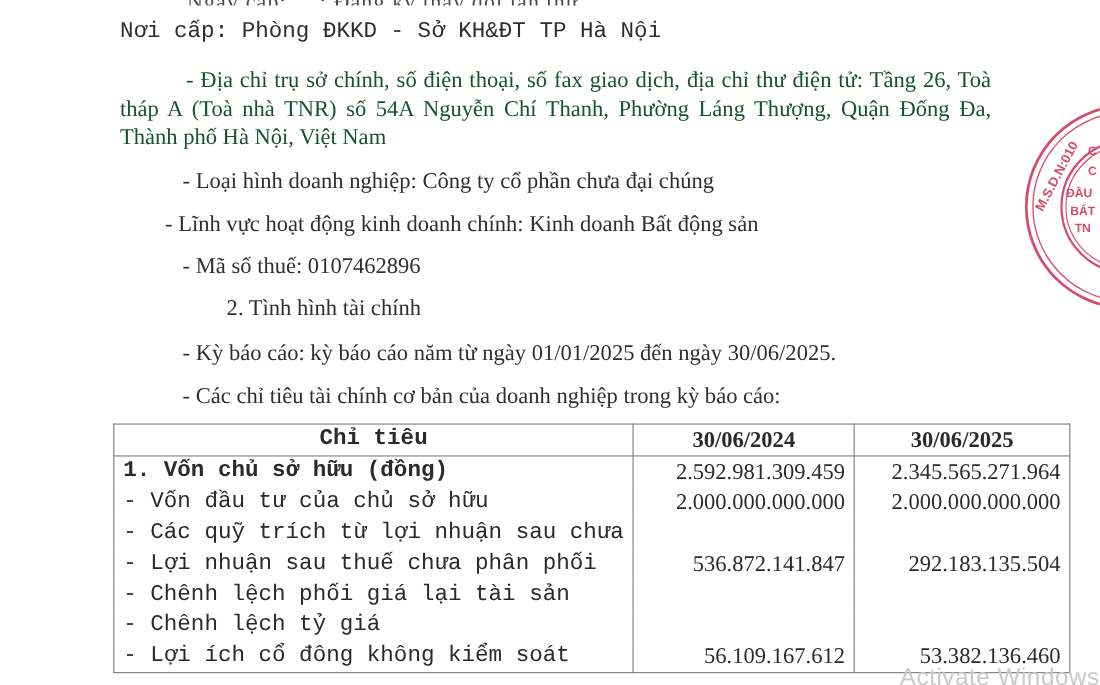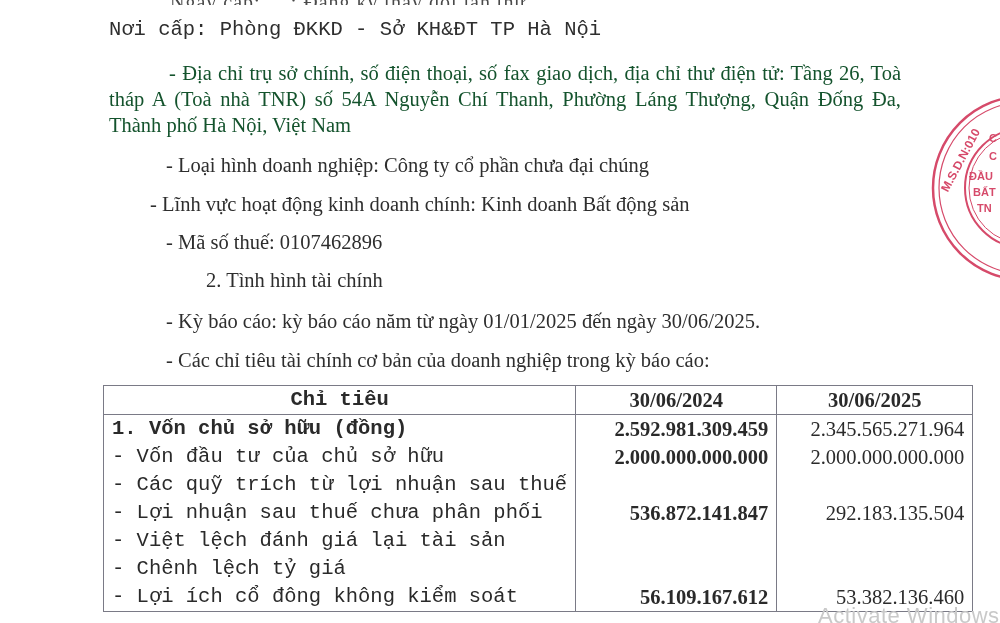--- a/index.html
+++ b/index.html
@@ -67,21 +67,21 @@
       border-top: 1.5px solid #7a7a86;
       border-bottom: 1.5px solid #7a7a86;
       font-weight: bold;
       text-align: center;
       height: 28px;
     }
     .fin-table tbody tr:last-child td {
       border-bottom: 1.5px solid #7a7a86;
     }
     .col-label { width: 388px; text-align: left; font-family: Liberation Mono, monospace; }
-    .col-v1 { width: 184px; text-align: right; font-weight: bold; }
+    .col-v1 { width: 184px; text-align: right; }
     .col-v2 { width: 179px; text-align: right; }
     .bold { font-weight: bold; }
     .fin-table td.label { padding-left: 8px; }
 
     
     .stamp {
       position: absolute;
       left: 925px;
       top: 98px;
       width: 80px;
@@ -142,31 +142,31 @@
       <td class="col-label label bold">1. Vốn chủ sở hữu (đồng)</td>
       <td class="col-v1">2.592.981.309.459</td>
       <td class="col-v2">2.345.565.271.964</td>
     </tr>
     <tr>
       <td class="col-label label">- Vốn đầu tư của chủ sở hữu</td>
       <td class="col-v1">2.000.000.000.000</td>
       <td class="col-v2">2.000.000.000.000</td>
     </tr>
     <tr>
-      <td class="col-label label">- Các quỹ trích từ lợi nhuận sau thuế</td>
+      <td class="col-label label">- Các quỹ trích từ lợi nhuận sau chưa</td>
       <td class="col-v1"></td>
       <td class="col-v2"></td>
     </tr>
     <tr>
       <td class="col-label label">- Lợi nhuận sau thuế chưa phân phối</td>
       <td class="col-v1">536.872.141.847</td>
       <td class="col-v2">292.183.135.504</td>
     </tr>
     <tr>
-      <td class="col-label label">- Việt lệch đánh giá lại tài sản</td>
+      <td class="col-label label">- Chênh lệch phối giá lại tài sản</td>
       <td class="col-v1"></td>
       <td class="col-v2"></td>
     </tr>
     <tr>
       <td class="col-label label">- Chênh lệch tỷ giá</td>
       <td class="col-v1"></td>
       <td class="col-v2"></td>
     </tr>
     <tr>
       <td class="col-label label">- Lợi ích cổ đông không kiểm soát</td>

